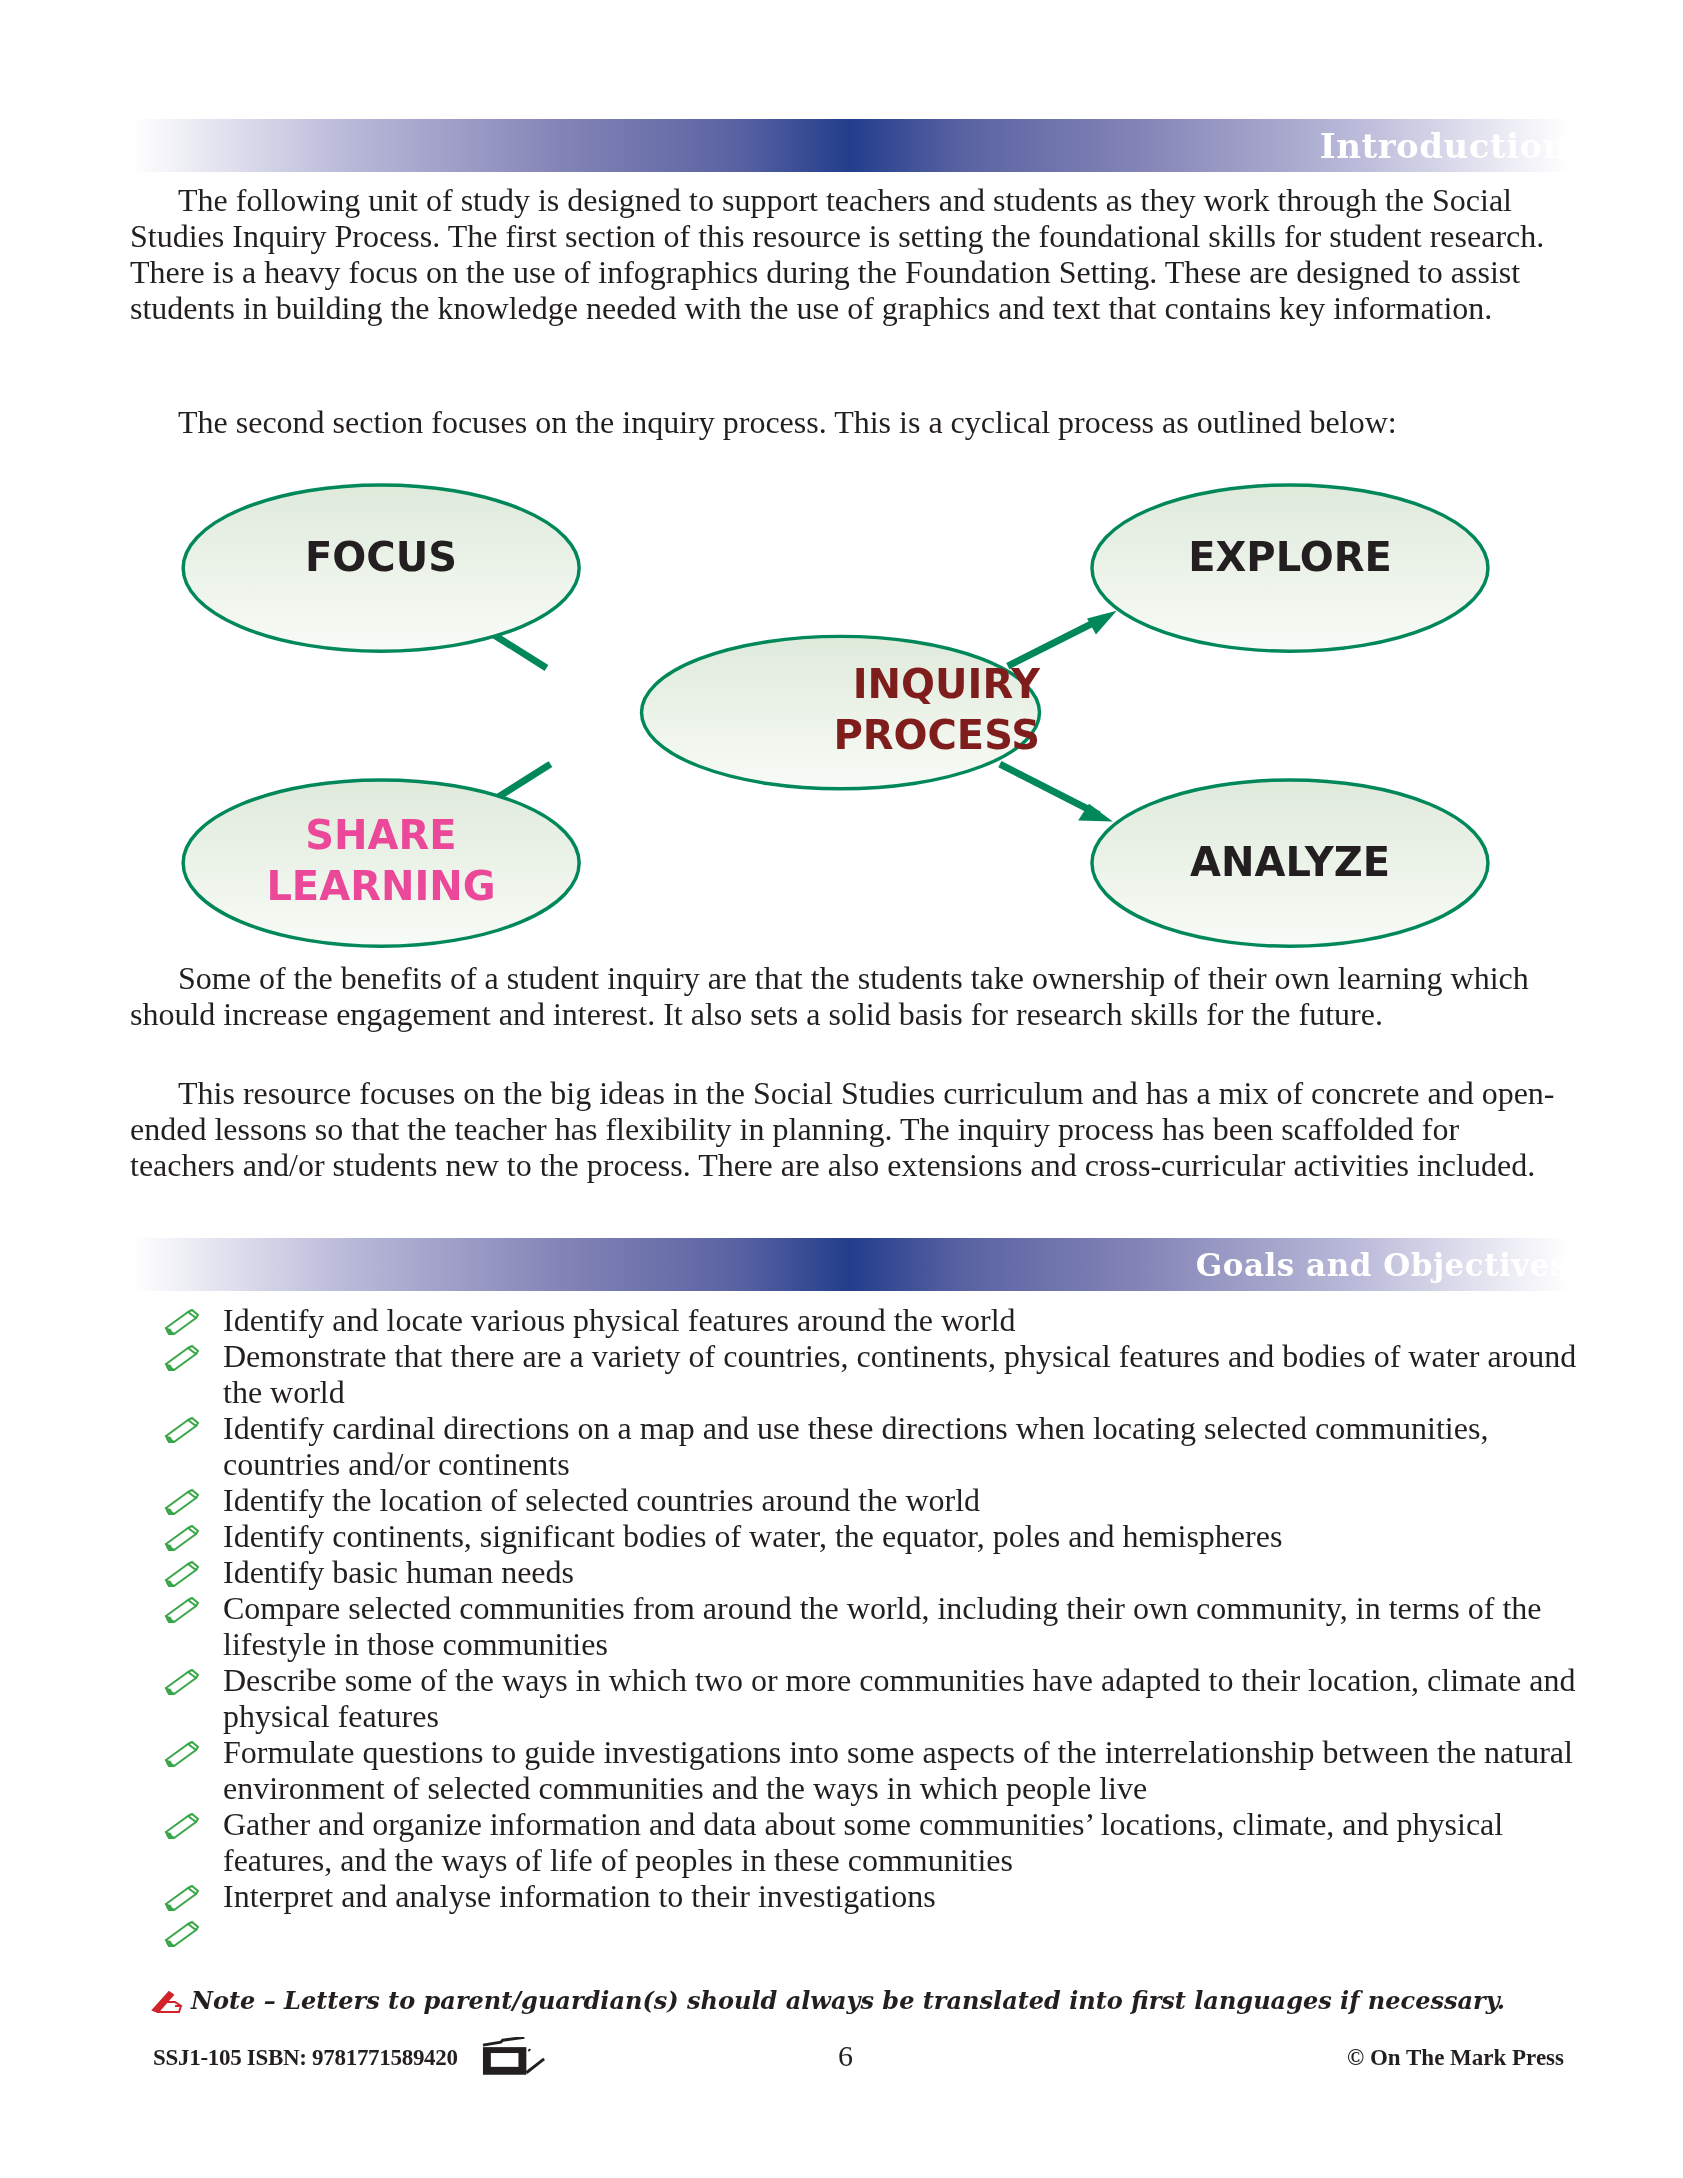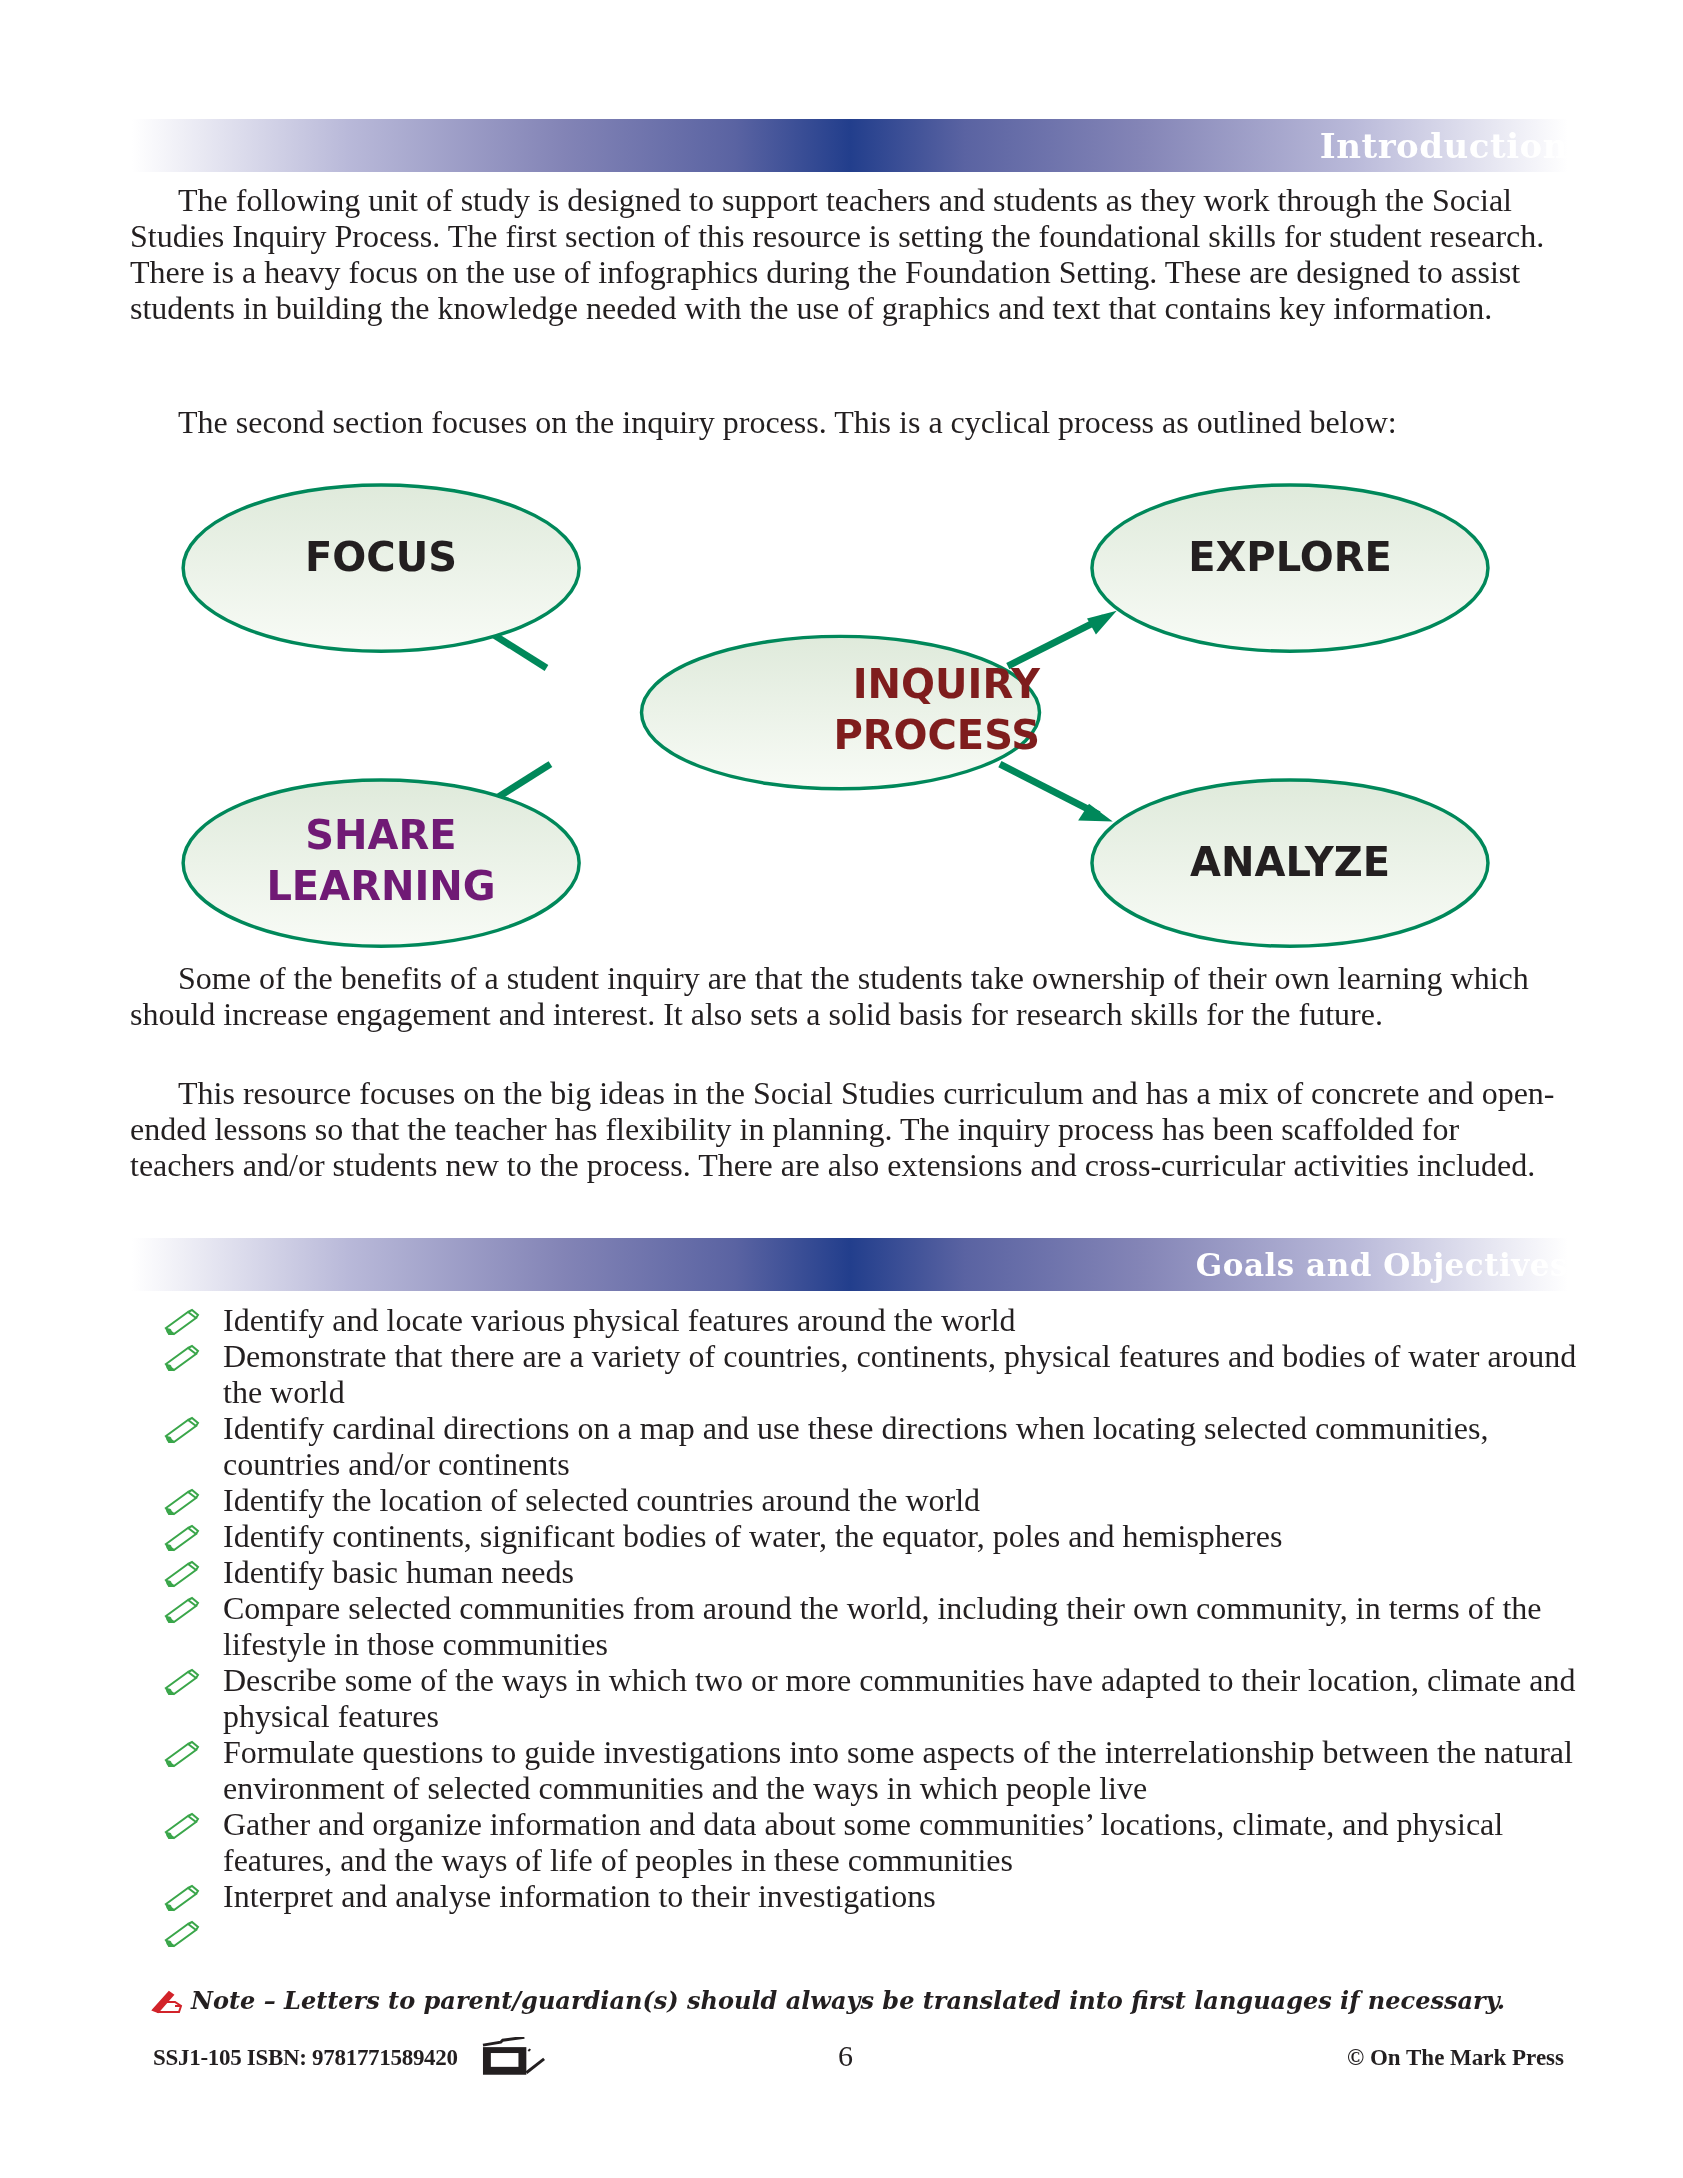--- a/index.html
+++ b/index.html
@@ -111,21 +111,21 @@
   <div style="position:absolute; left:183px; top:57px; width:396px; text-align:center; font-family:'DejaVu Sans',sans-serif; font-weight:bold; font-size:40px; line-height:51px; color:#231f20;">
     <div>FOCUS</div>
   </div>
   <div style="position:absolute; left:1092px; top:57px; width:396px; text-align:center; font-family:'DejaVu Sans',sans-serif; font-weight:bold; font-size:40px; line-height:51px; color:#231f20;">
     <div>EXPLORE</div>
   </div>
   <div style="position:absolute; left:642px; top:184px; width:398px; text-align:right; font-family:'DejaVu Sans',sans-serif; font-weight:bold; font-size:40px; line-height:51px; color:#7f1d1d;">
     <div>INQUIRY</div>
     <div>PROCESS</div>
   </div>
-  <div style="position:absolute; left:183px; top:335px; width:396px; text-align:center; font-family:'DejaVu Sans',sans-serif; font-weight:bold; font-size:40px; line-height:51px; color:#701a75;">
+  <div style="position:absolute; left:183px; top:335px; width:396px; text-align:center; font-family:'DejaVu Sans',sans-serif; font-weight:bold; font-size:40px; line-height:51px; color:#ec4899;">
     <div>SHARE</div>
     <div>LEARNING</div>
   </div>
   <div style="position:absolute; left:1092px; top:362px; width:396px; text-align:center; font-family:'DejaVu Sans',sans-serif; font-weight:bold; font-size:40px; line-height:51px; color:#231f20;">
     <div>ANALYZE</div>
   </div>
 </div>
 
 <div class="para" style="top:960px;">Some of the benefits of a student inquiry are that the students take ownership of their own learning which should increase engagement and interest.  It also sets a solid basis for research skills for the future.</div>
 <div class="para" style="top:1075px;">This resource focuses on the big ideas in the Social Studies curriculum and has a mix of concrete and open-ended lessons so that the teacher has flexibility in planning. The inquiry process has been scaffolded for teachers and/or students new to the process.  There are also extensions and cross-curricular activities included.</div>

